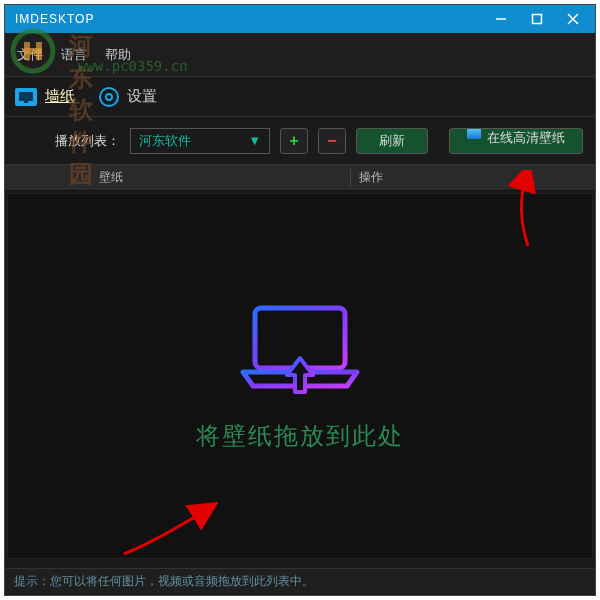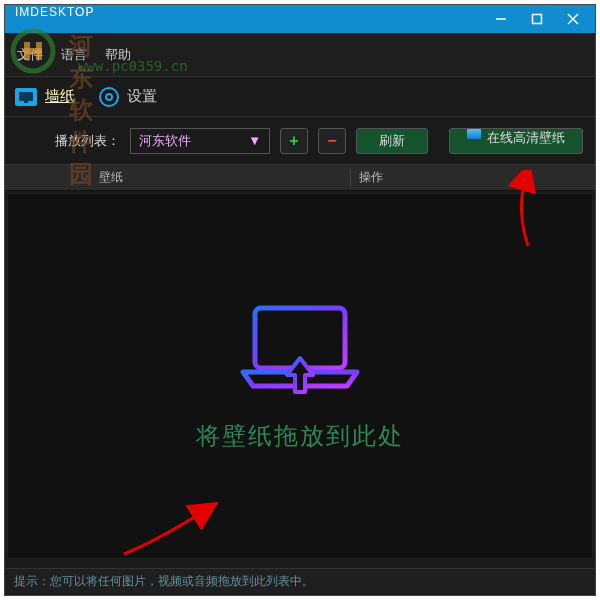--- a/index.html
+++ b/index.html
@@ -18,21 +18,21 @@
     top: 4px;
     width: 592px;
     height: 592px;
     background: #1a1a1a;
     border: 1px solid #444;
   }
   .titlebar {
     height: 28px;
     background: #118ccf;
     display: flex;
-    align-items: flex-start;
+    align-items: center;
     padding: 0 4px 0 10px;
     color: #fff;
     font-size: 12px;
   }
   .titlebar .title { flex: 1; letter-spacing: 1px; font-weight: 500; }
   .titlebar .winbtn {
     width: 36px;
     height: 28px;
     display: flex;
     align-items: center;
@@ -124,21 +124,21 @@
     display: flex;
     align-items: center;
     padding: 0 12px;
     gap: 10px;
     border-bottom: 1px solid #333;
   }
   .toolbar .lbl { color: #ddd; font-size: 13px; margin-left: 38px; }
   .combo {
     background: #1a1a1a;
     border: 1px solid #555;
-    color: #f0abfc;
+    color: #14b8a6;
     height: 26px;
     width: 140px;
     display: flex;
     align-items: center;
     justify-content: space-between;
     padding: 0 8px;
     font-size: 13px;
   }
   .sqbtn {
     width: 28px; height: 26px;

